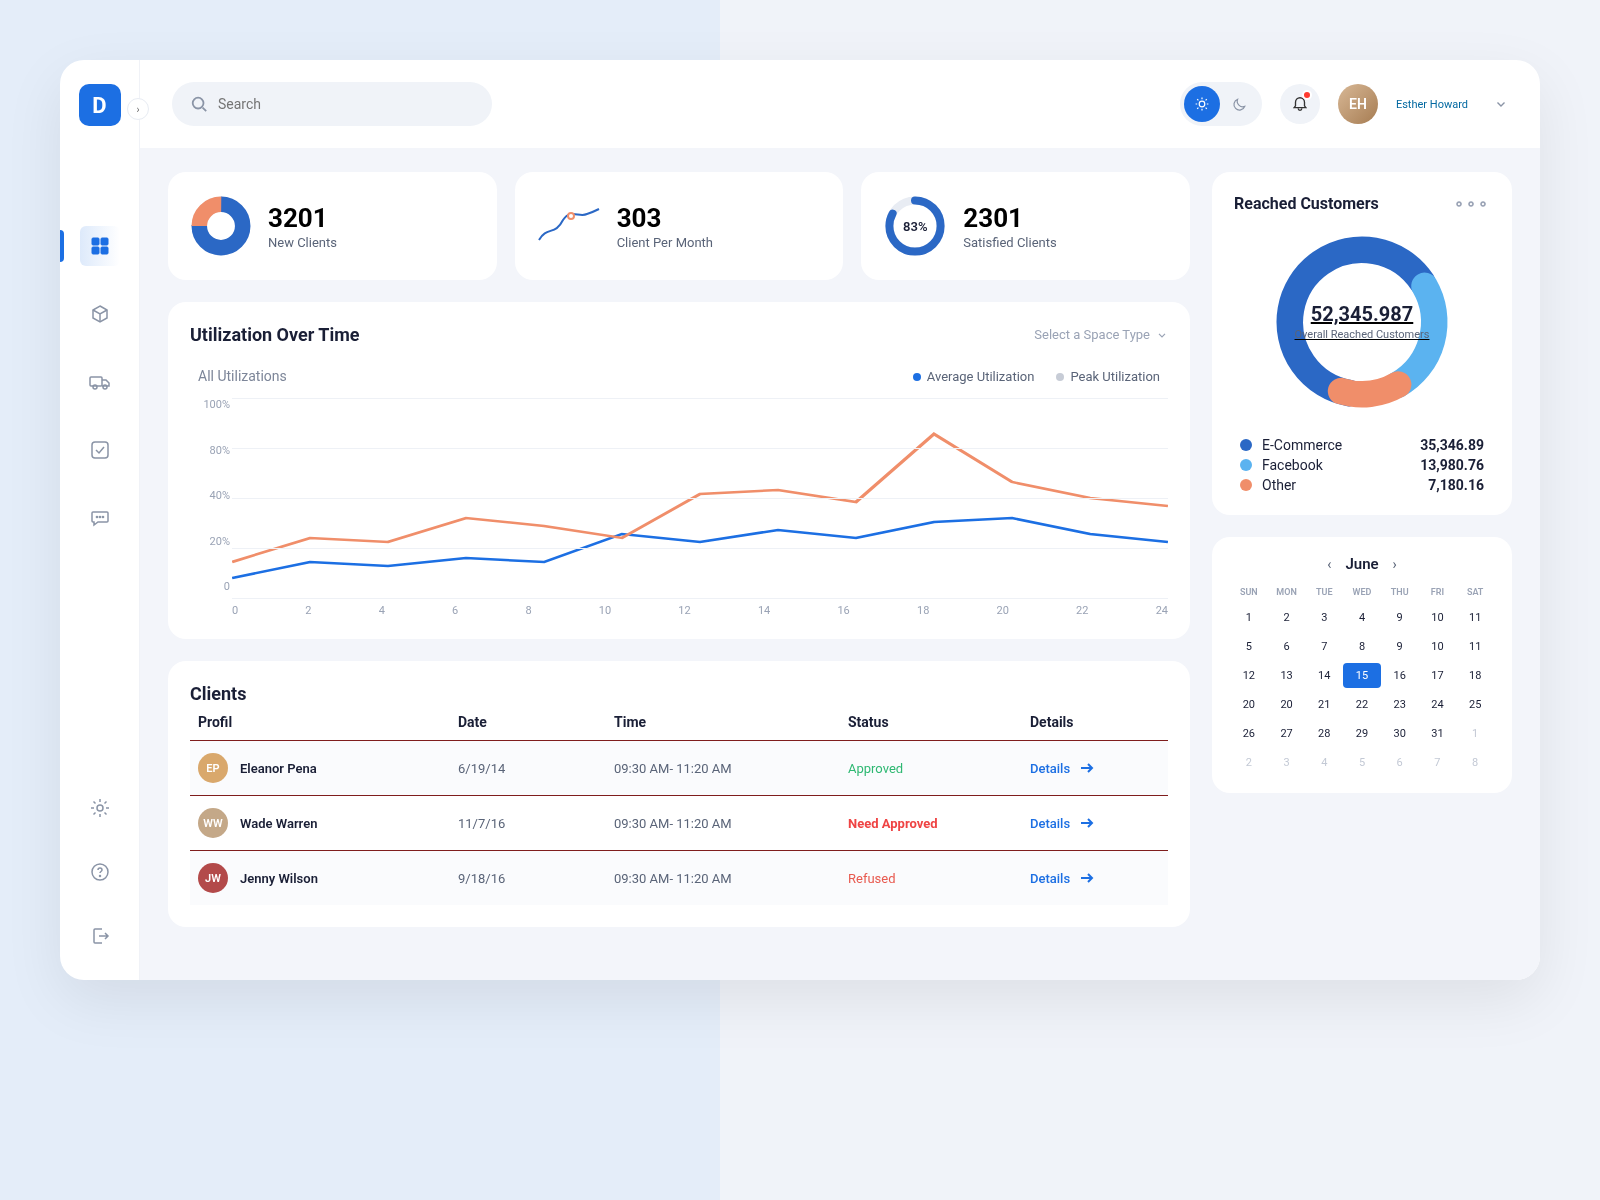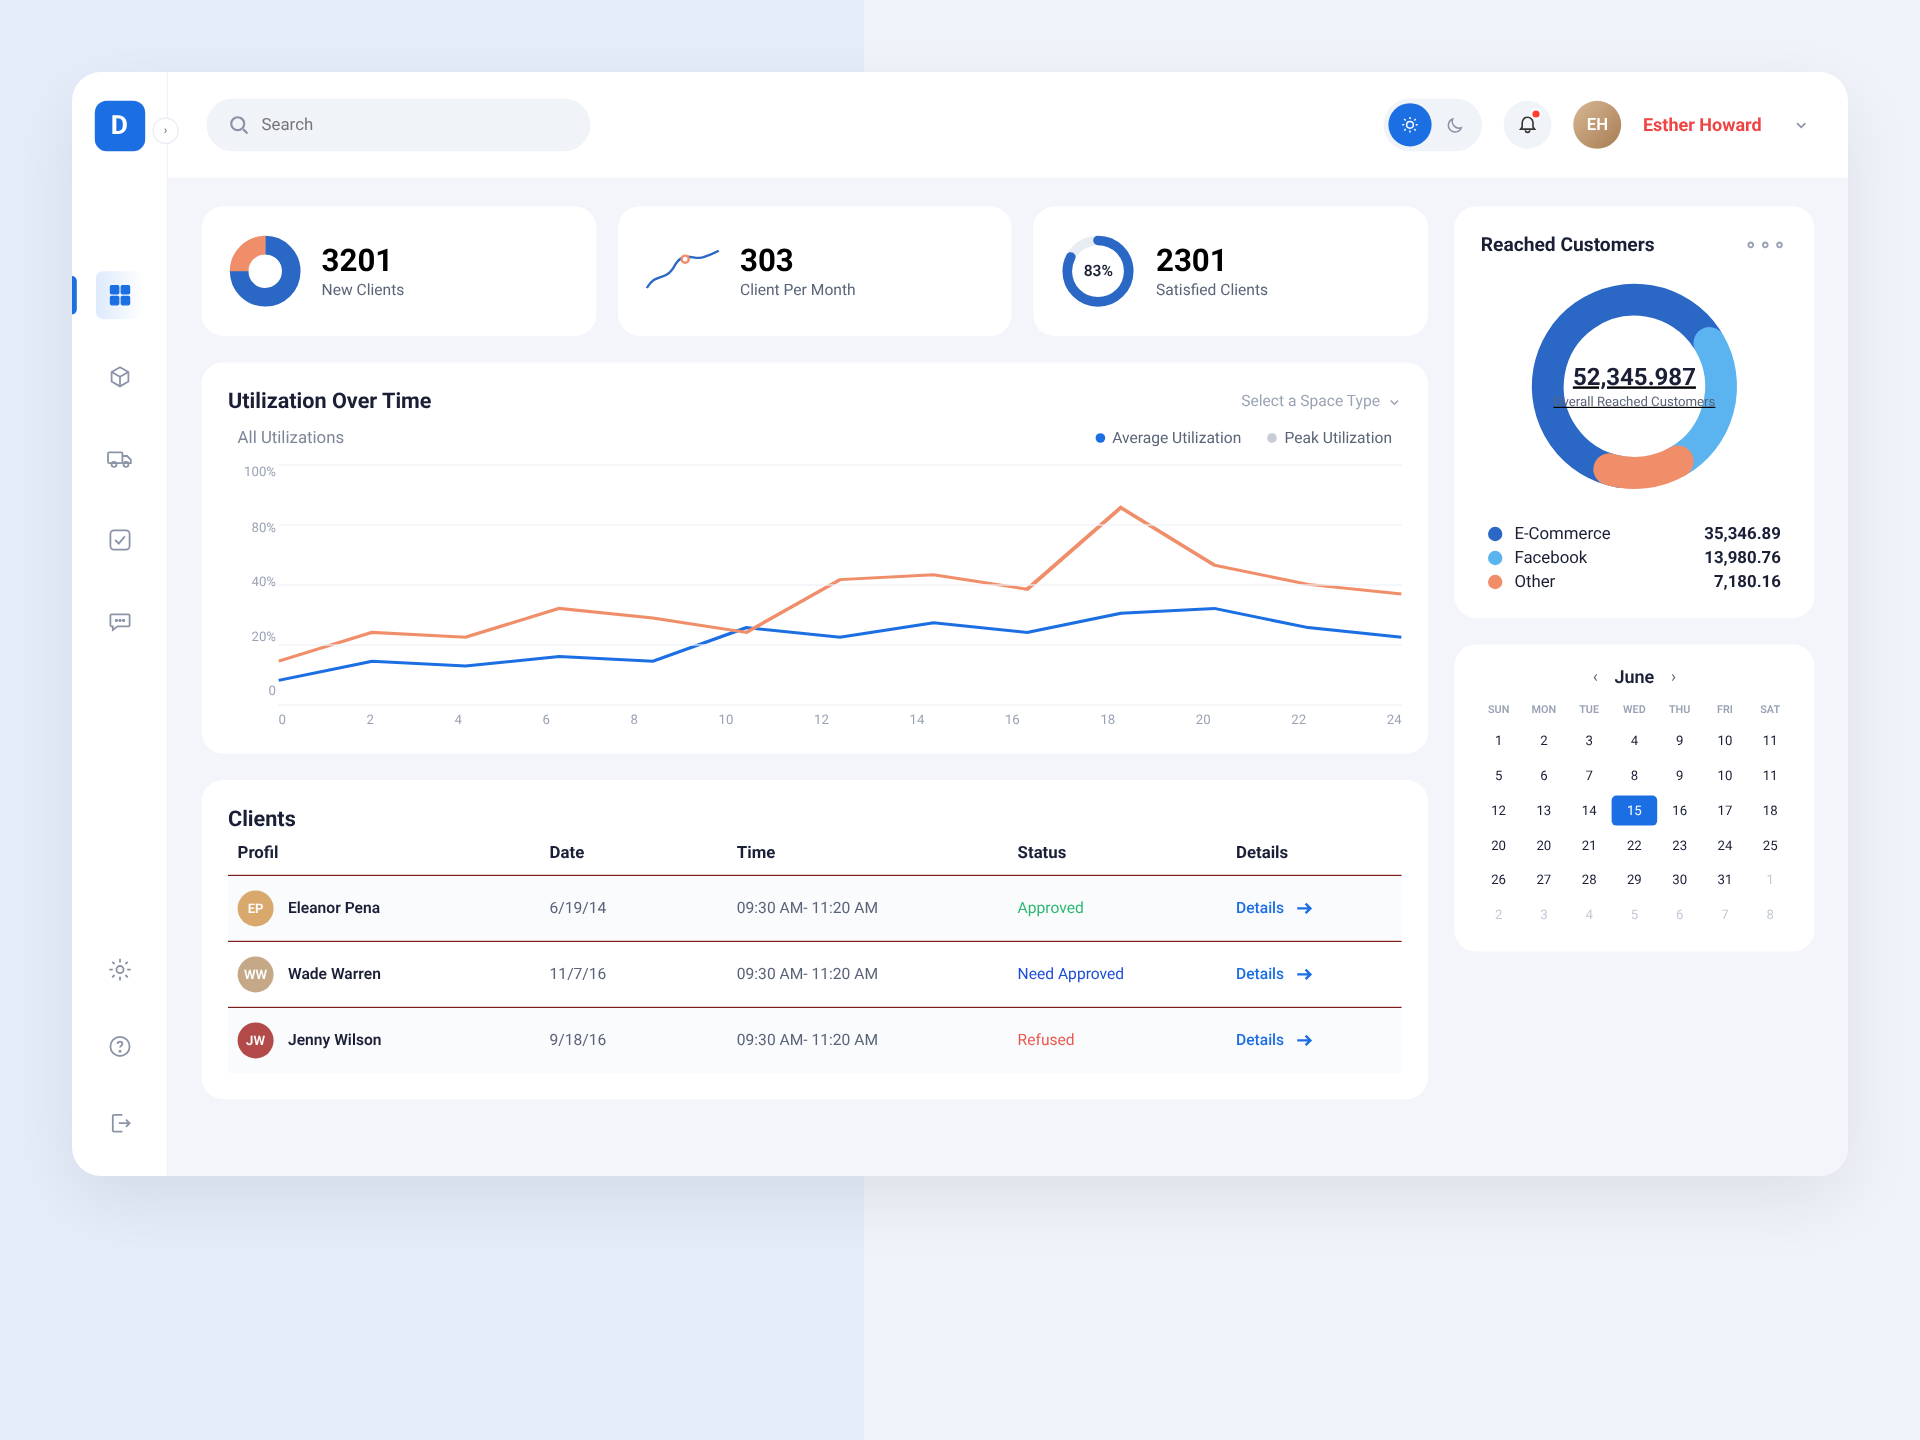--- a/index.html
+++ b/index.html
@@ -18,57 +18,57 @@
 .topbar { display: flex; align-items: center; padding: 22px 32px; gap: 20px; }
 .search { flex: 0 0 320px; background: #f0f3f8; border-radius: 24px; height: 44px; display: flex; align-items: center; padding: 0 18px; gap: 10px; color: #8a94a6; }
 .search input { border: none; background: transparent; outline: none; font-size: 14px; flex: 1; color: #333; }
 .topbar-right { margin-left: auto; display: flex; align-items: center; gap: 18px; }
 .theme-toggle { background: #f0f3f8; border-radius: 22px; padding: 4px; display: flex; gap: 2px; }
 .theme-btn { width: 36px; height: 36px; border-radius: 50%; display: flex; align-items: center; justify-content: center; color: #8a94a6; cursor: pointer; }
 .theme-btn.active { background: #1c6fe3; color: #fff; }
 .icon-btn { width: 40px; height: 40px; border-radius: 50%; background: #f0f3f8; display: flex; align-items: center; justify-content: center; color: #333; position: relative; cursor: pointer; }
 .badge { position: absolute; top: 6px; right: 8px; width: 10px; height: 10px; background: #ff3b30; border-radius: 50%; border: 2px solid #fff; }
 .avatar { width: 40px; height: 40px; border-radius: 50%; background: linear-gradient(135deg,#d8b896,#a67c52); display:flex; align-items:center; justify-content:center; color:#fff; font-weight:600; font-size:14px; }
-.username { font-weight: 700; color: #ef4444; font-size: 15px; }
+.username { font-weight: 400; color: #0369a1; font-size: 11px; }
 .chev { color: #8a94a6; cursor: pointer; margin-left: 8px; }
 .content { flex: 1; background: #f3f5fa; padding: 24px 28px; display: grid; grid-template-columns: 1fr 300px; gap: 22px; }
 .left-col { display: flex; flex-direction: column; gap: 22px; }
 .right-col { display: flex; flex-direction: column; gap: 22px; }
 .stats-row { display: grid; grid-template-columns: repeat(3,1fr); gap: 18px; }
 .card { background: #fff; border-radius: 18px; padding: 22px; }
 .stat-card { display: flex; align-items: center; gap: 16px; }
 .stat-val { font-size: 26px; font-weight: 700; color: #000000; }
 .stat-lbl { font-size: 13px; color: #5a6478; margin-top: 2px; }
 .donut-sm { width: 62px; height: 62px; }
 .ring { width: 64px; height: 64px; position: relative; }
 .ring svg { transform: rotate(-90deg); }
 .ring-txt { position: absolute; inset: 0; display: flex; align-items: center; justify-content: center; font-size: 13px; font-weight: 600; color: #1a1f36; }
 .spark { width: 64px; height: 40px; }
-.chart-card .hdr { display: flex; align-items: center; justify-content: space-between; margin-bottom: 12px; }
+.chart-card .hdr { display: flex; align-items: center; justify-content: space-between; margin-bottom: 23px; }
 .chart-title { font-size: 18px; font-weight: 700; color: #1a1f36; }
 .space-sel { color: #9aa3b5; font-size: 13px; cursor: pointer; display: flex; align-items: center; gap: 6px; }
 .sub-hdr { display: flex; align-items: center; justify-content: space-between; margin-bottom: 14px; padding: 0 8px; }
 .sub-lbl { color: #7d8699; font-size: 14px; }
 .legend { display: flex; gap: 22px; font-size: 13px; color: #5a6478; }
 .legend span::before { content:''; display:inline-block; width:8px; height:8px; border-radius:50%; margin-right:6px; vertical-align:middle; }
 .legend .l1::before { background:#1c6fe3; }
 .legend .l2::before { background:#c7ccd6; }
 .chart-body { position: relative; padding-left: 42px; }
 .y-axis { position: absolute; left: 0; top: 0; bottom: 24px; width: 40px; display: flex; flex-direction: column; justify-content: space-between; text-align: right; font-size: 11px; color: #9aa3b5; }
 .plot { height: 200px; position: relative; }
 .grid-line { position: absolute; left: 0; right: 0; border-top: 1px solid #eef1f6; }
 .x-axis { display: flex; justify-content: space-between; font-size: 11px; color: #9aa3b5; margin-top: 6px; }
 .clients-card .hdr { margin-bottom: 0; }
 .tbl-head { display: grid; grid-template-columns: 2fr 1.2fr 1.8fr 1.4fr 1fr; font-size: 14px; font-weight: 700; color: #1a1f36; padding: 10px 8px; }
 .tbl-row { display: grid; grid-template-columns: 2fr 1.2fr 1.8fr 1.4fr 1fr; align-items: center; font-size: 13px; color: #5a6478; padding: 12px 8px; border-top: 1px solid #7f1d1d; }
 .tbl-row:nth-child(odd){ background:#fafbfd; }
 .profile { display: flex; align-items: center; gap: 12px; font-weight: 600; color: #1a1f36; }
 .av-sm { width: 30px; height: 30px; border-radius: 50%; display:flex;align-items:center;justify-content:center;color:#fff;font-size:11px;font-weight:600; }
 .status-approved { color: #2eb872; }
-.status-need { color: #1d4ed8; }
+.status-need { color: #ef4444; font-weight: bold; }
 .status-refused { color: #e85a4f; }
 .detail-link { color: #1c6fe3; font-weight: 500; cursor: pointer; display: flex; align-items: center; gap: 10px; }
 .reached-card .hdr { display: flex; justify-content: space-between; align-items: center; margin-bottom: 14px; }
 .more { color: #9aa3b5; cursor: pointer; letter-spacing: 2px; font-weight:700; }
 .big-donut { width: 190px; height: 190px; margin: 6px auto 20px; position: relative; }
 .big-donut-center { position: absolute; inset: 0; display: flex; flex-direction: column; align-items: center; justify-content: center; text-decoration: underline; }
 .big-val { font-size: 20px; font-weight: 700; color: #1a1f36; }
 .big-sub { font-size: 11px; color: #5a6478; text-align: center; line-height:1.3; margin-top:2px; }
 .legend-list { display: flex; flex-direction: column; gap: 4px; padding: 0 6px; }
 .legend-row { display: flex; align-items: center; font-size: 14px; color: #1a1f36; }

